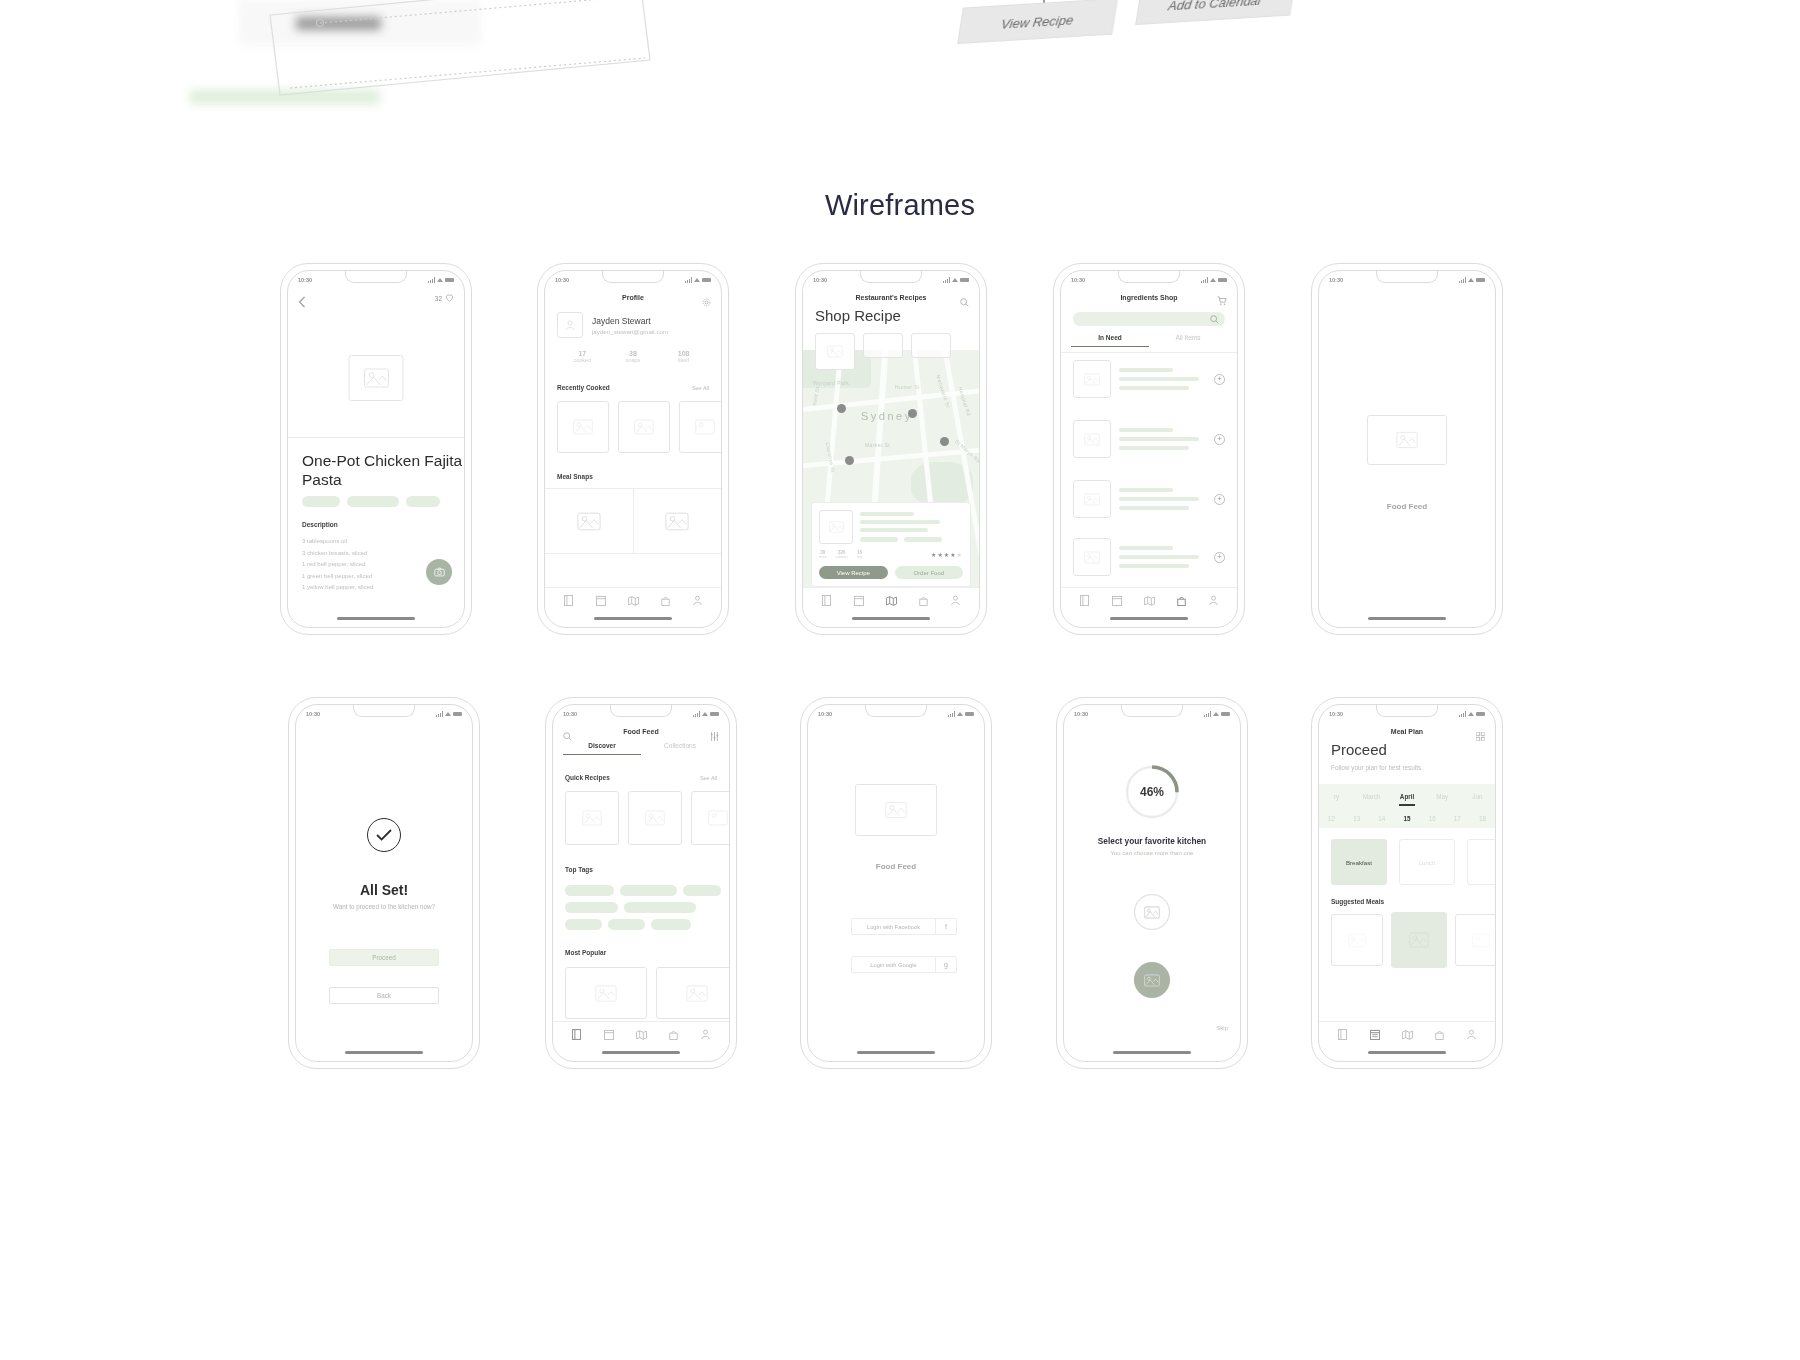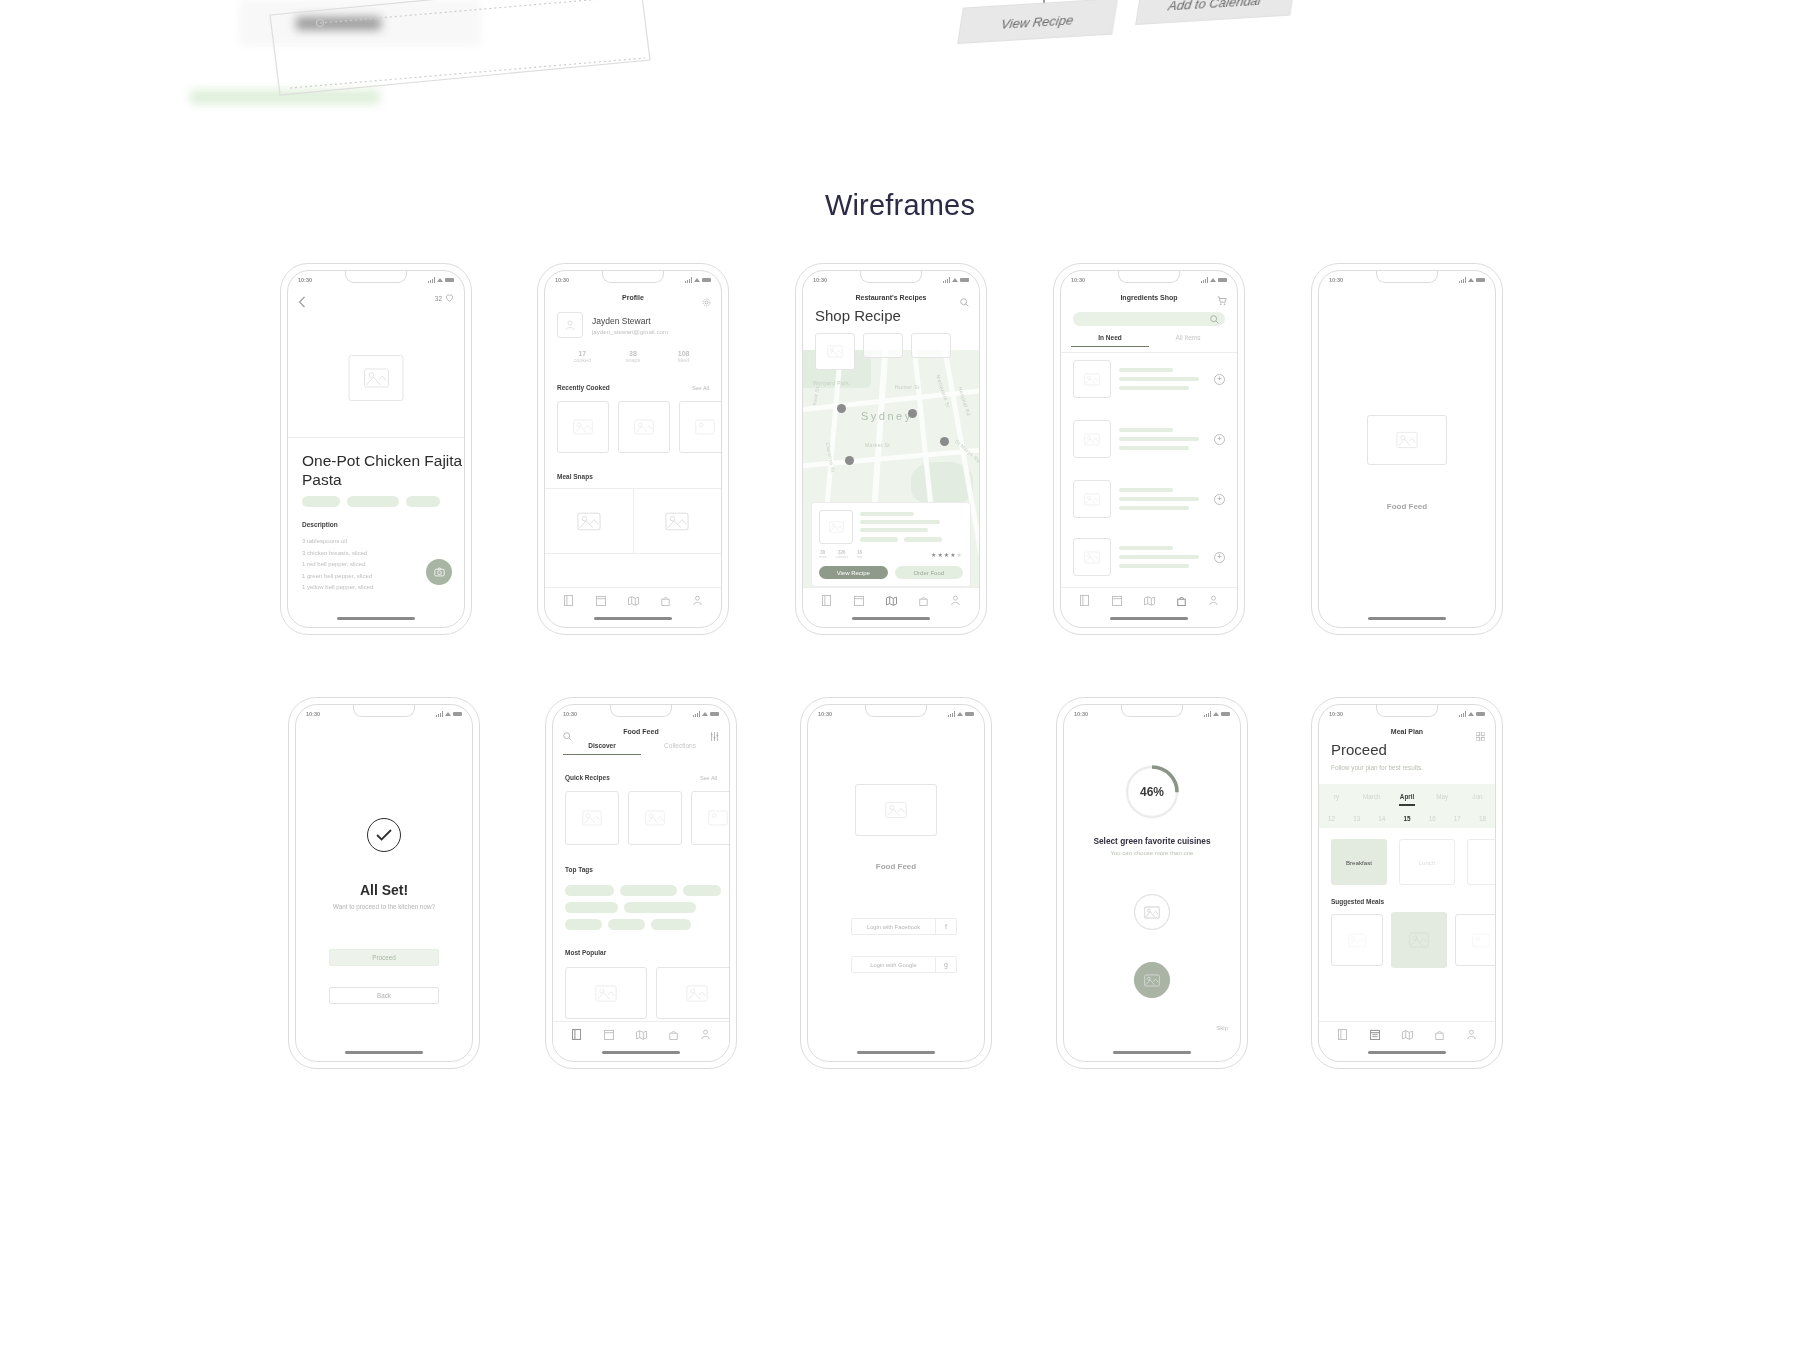--- a/index.html
+++ b/index.html
@@ -902,21 +902,21 @@
           </span>
       </div>
       <div class="screen">
         <div class="ring">
           <svg width="56" height="56" viewBox="0 0 56 56">
             <circle cx="28" cy="28" r="25" fill="none" stroke="#ececec" stroke-width="2.4"></circle>
             <circle cx="28" cy="28" r="25" fill="none" stroke="#8b9487" stroke-width="3.6" stroke-dasharray="39.3 157.1" stroke-dashoffset="0" transform="rotate(-90 28 28)" stroke-linecap="butt"></circle>
           </svg>
           <div class="pct">46%</div>
         </div>
-        <div class="p9-t">Select green favorite cuisines</div>
+        <div class="p9-t">Select your favorite kitchen</div>
         <div class="p9-s">You can choose more than one</div>
         <div style="position:absolute;left:0;right:0;top:172px;display:flex;justify-content:space-evenly;">
           <div class="circ">
               <svg width="16" height="13" viewBox="0 0 26 20">
                 <rect x="1" y="1" width="24" height="18" rx="2" fill="none" stroke="#dcdcdc" stroke-width="1"></rect>
                 <circle cx="8" cy="7" r="2.4" fill="none" stroke="#dcdcdc" stroke-width="1"></circle>
                 <path d="M3 17 L10 9 L17 17 M15 12 L19 8 L23 13" fill="none" stroke="#dcdcdc" stroke-width="1"></path>
               </svg>
             </div>
           <div class="circ">

